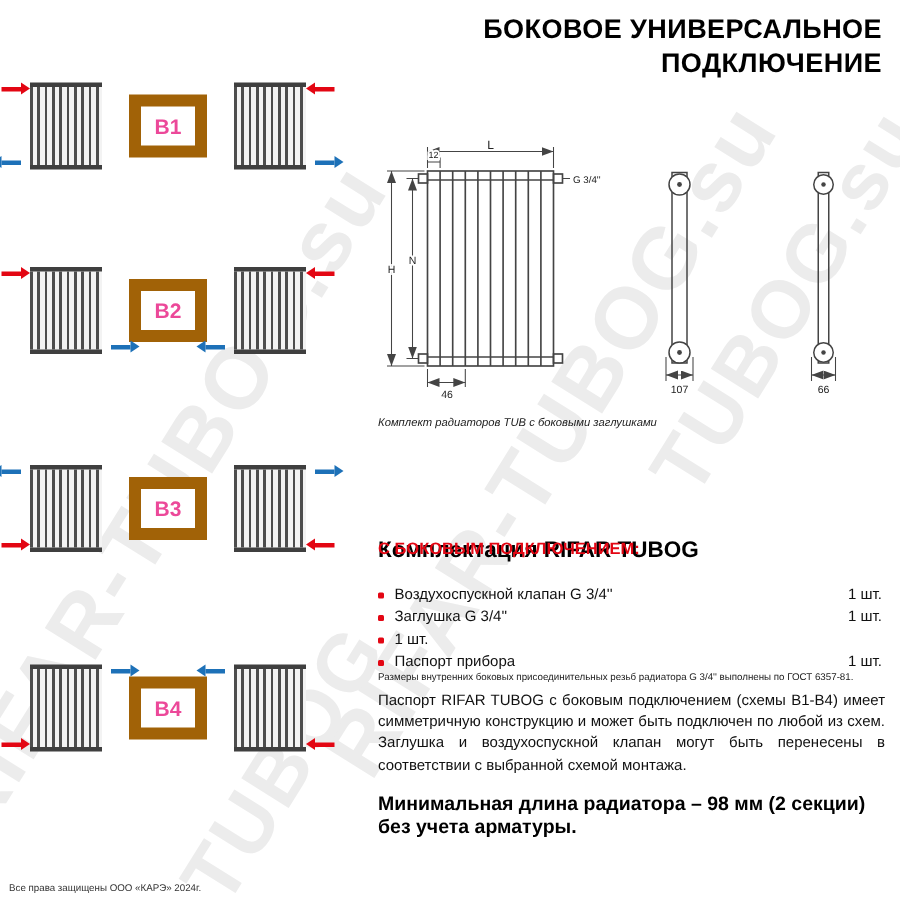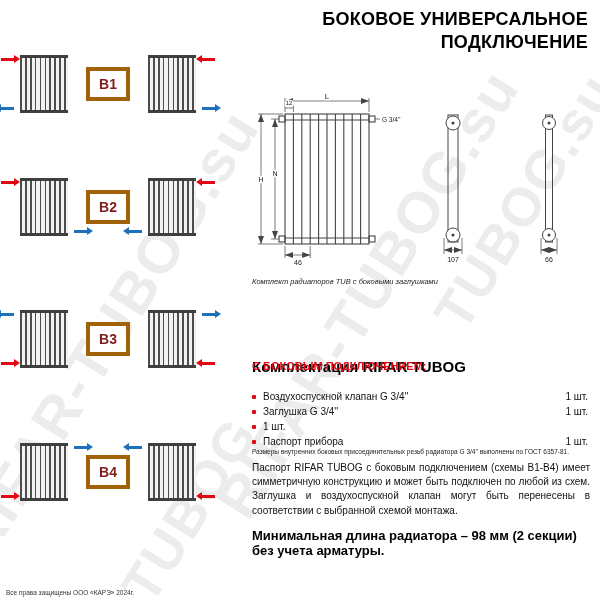--- a/index.html
+++ b/index.html
@@ -21,23 +21,23 @@
          font-size:18px;font-weight:700;line-height:1.3;letter-spacing:.3px;color:#000;}
 
   
   .scheme-row{position:absolute;left:20px;display:flex;align-items:center;gap:18px;height:58px;}
   .row-b1{top:55px;} .row-b2{top:178px;} .row-b3{top:310px;} .row-b4{top:443px;}
 
   .rad-wrap{position:relative;width:48px;height:58px;}
   .radiator{width:48px;height:58px;box-sizing:border-box;
             background:repeating-linear-gradient(90deg,#4d4d4d 0 1.7px,#f3f3f3 1.7px 4.9px);
             border-top:3.5px solid #3f3f3f;border-bottom:3.5px solid #3f3f3f;}
-  .scheme-label{width:36px;height:26px;border:4px solid #a16207;background:#fff;
+  .scheme-label{width:36px;height:26px;border:8px solid #a16207;background:#fff;
                 display:flex;align-items:center;justify-content:center;
-                font-weight:700;font-size:14px;color:#7f1d1d;}
+                font-weight:700;font-size:14px;color:#ec4899;}
 
   .arrow{position:absolute;width:13px;height:3px;background:currentColor;}
   .arrow::after{content:"";position:absolute;top:-3px;width:0;height:0;
                 border-top:4.5px solid transparent;border-bottom:4.5px solid transparent;}
   .dir-right::after{left:100%;border-left:6px solid currentColor;}
   .dir-left::after{right:100%;border-right:6px solid currentColor;}
   .c-supply{color:#e30613;} .c-return{color:#1d71b8;}
   .pos-tl{top:3px;left:-19px;} .pos-bl{bottom:3px;left:-19px;}
   .pos-tr{top:3px;right:-19px;} .pos-br{bottom:3px;right:-19px;}
 

